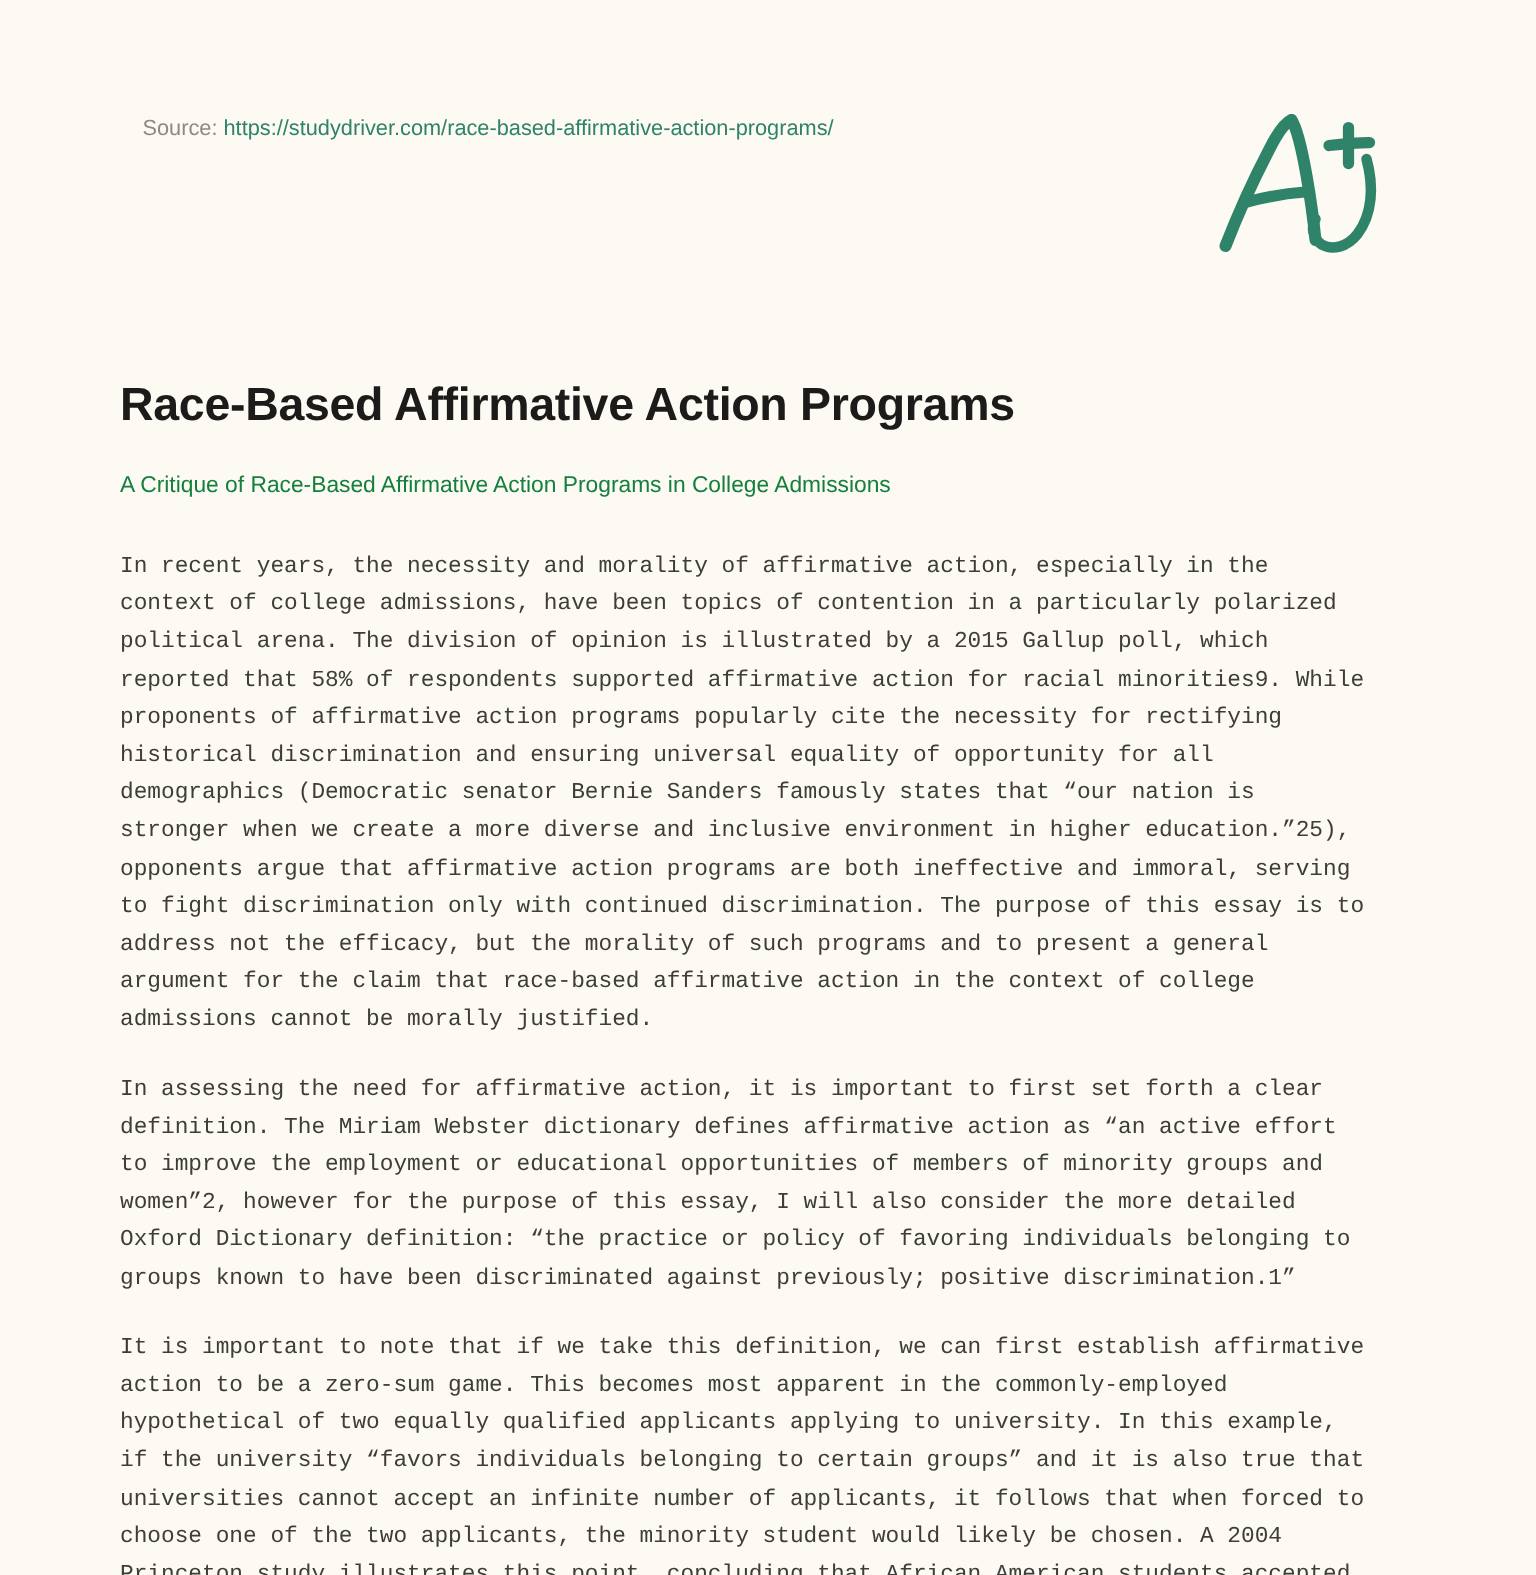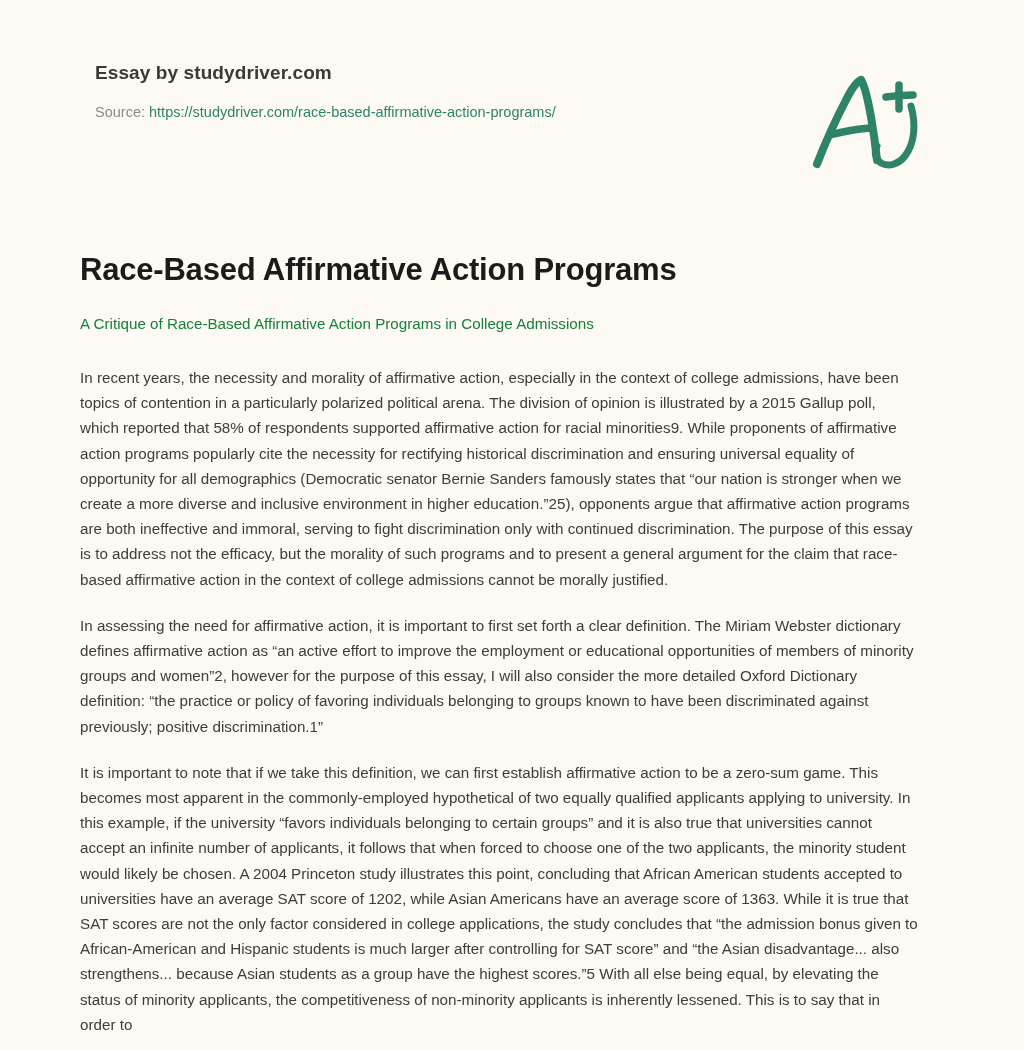--- a/index.html
+++ b/index.html
@@ -87,30 +87,30 @@
   }
   .body-copy {
     margin-top: 30px;
   }
   .body-copy p {
     margin: 0 0 21px 0;
     font-size: 15.2px;
     line-height: 25.2px;
     color: #3f3d3a;
     text-align: left;
+    font-family: Liberation Mono, monospace;
   }
   .body-copy p:last-child { margin-bottom: 16px; }
 </style>
 </head>
 <body>
 
 <div class="page">
 
   <div class="header">
-    <div class="byline">Essay by studydriver.com</div>
     <div class="source-line">
       <span class="source-label">Source:</span>
       <a class="source-url" href="#">https://studydriver.com/race-based-affirmative-action-programs/</a>
     </div>
   </div>
 
   <div class="logo">
     <svg viewBox="0 0 122 105" xmlns="http://www.w3.org/2000/svg">
       <g fill="none" stroke="#2e8368" stroke-linecap="round" stroke-linejoin="round">
 

